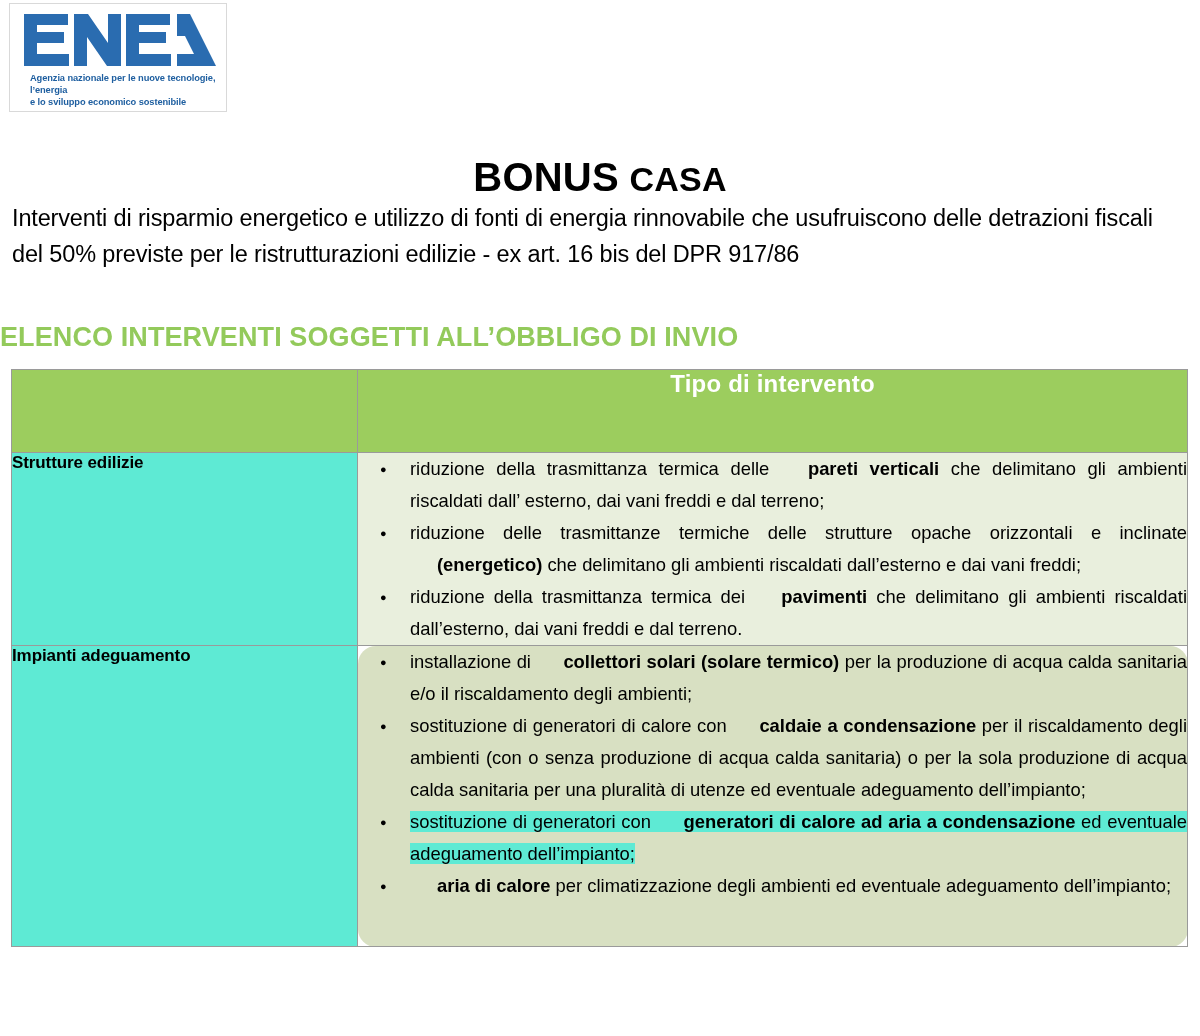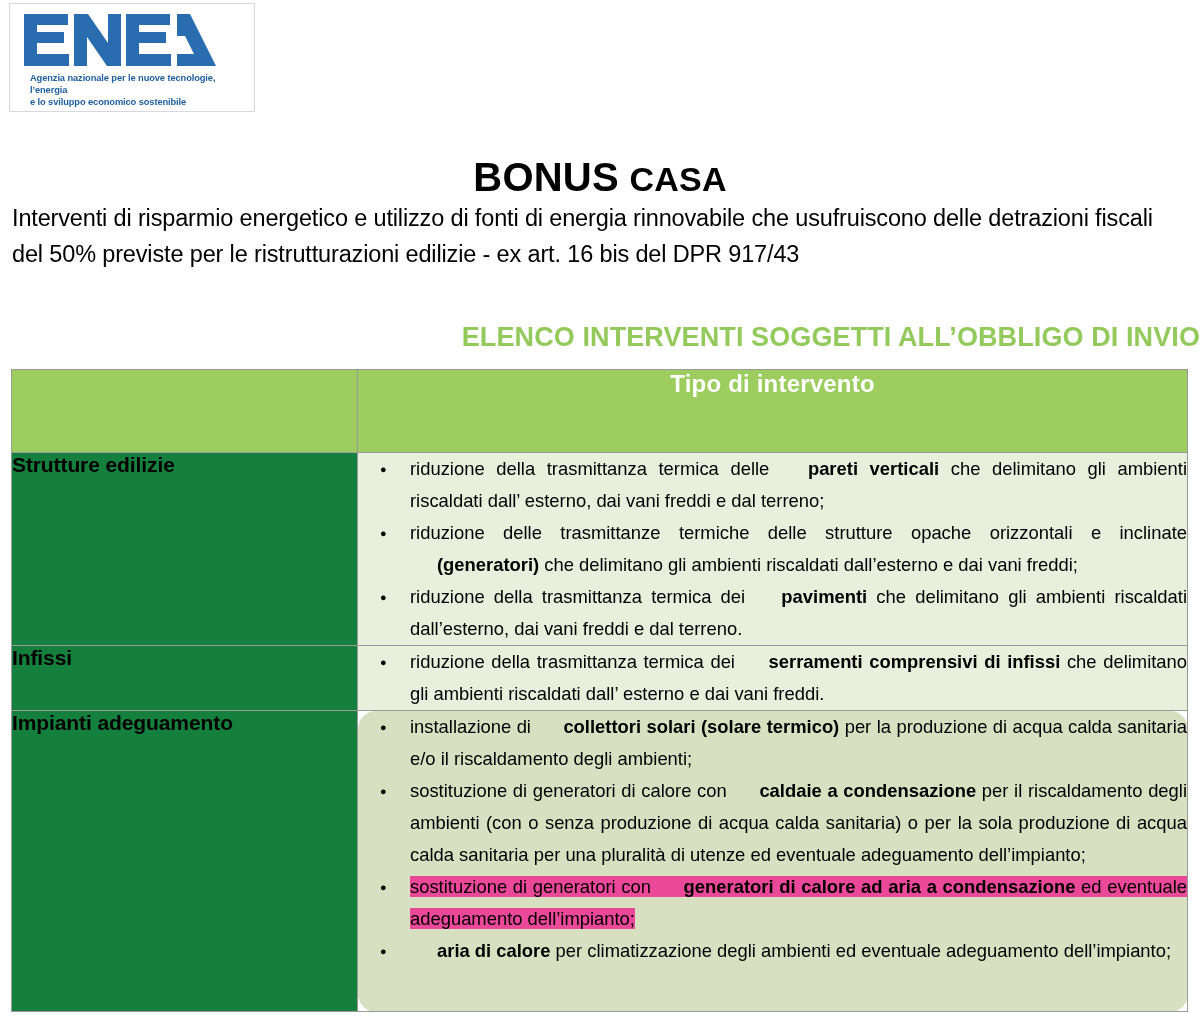--- a/index.html
+++ b/index.html
@@ -14,21 +14,21 @@
     font-family: "Liberation Sans", sans-serif;
     color: #000000;
     position: relative;
   }
 
   
   .logo-box {
     position: absolute;
     left: 9px;
     top: 3px;
-    width: 246px;
+    width: 218px;
     height: 109px;
     border: 1px solid #d9d9d9;
     background: #ffffff;
     box-sizing: border-box;
     overflow: hidden;
   }
   .logo-mark {
     position: absolute;
     left: 12px;
     top: 6px;
@@ -72,21 +72,21 @@
     line-height: 36px;
     text-align: left;
     letter-spacing: -0.15px;
   }
 
   .section-heading {
     position: absolute;
     left: 0;
     top: 322px;
     width: 1200px;
-    text-align: right;
+    text-align: left;
     font-size: 27px;
     font-weight: bold;
     color: #93ca5b;
     letter-spacing: 0.1px;
   }
 
   
   .itable {
     position: absolute;
     left: 11px;
@@ -112,22 +112,22 @@
     height: 82px;
     text-align: center;
     vertical-align: middle;
     color: #ffffff;
     font-size: 24px;
     font-weight: bold;
     letter-spacing: 0.2px;
   }
 
   .cat-cell {
-    background: #15803d;
-    font-size: 21px;
+    background: #5eead4;
+    font-size: 17px;
     font-weight: bold;
     padding: 11px 0 0 14px;
     letter-spacing: -0.1px;
   }
 
   .desc-cell {
     background: #e9efdd;
     padding: 9px 14px 10px 14px;
     font-size: 18.4px;
     line-height: 32px;
@@ -150,21 +150,21 @@
   ul.bullets > li::before {
     content: "\25CF";
     position: absolute;
     left: 22px;
     top: 0;
     font-size: 11px;
     line-height: 32px;
     color: #000;
   }
 
-  .hl { background: #ec4899; }
+  .hl { background: #5eead4; }
   b, strong { font-weight: bold; padding-left: 27px; }
 
   .row3-cat { height: 300px; }
 </style>
 </head>
 <body>
 
 <div class="logo-box">
   <svg class="logo-mark" viewBox="0 0 195 60" aria-hidden="true">
 
@@ -179,51 +179,43 @@
   <div class="logo-tagline">
     <div>Agenzia nazionale per le nuove tecnologie, l’energia</div>
     <div>e lo sviluppo economico sostenibile</div>
   </div>
 </div>
 
 <div class="doc-title">
   <span class="t-big">BONUS</span><span> </span><span class="t-small">CASA</span>
 </div>
 
-<div class="doc-subtitle">Interventi di risparmio energetico e utilizzo di fonti di energia rinnovabile che usufruiscono delle detrazioni fiscali del 50% previste per le ristrutturazioni edilizie - ex art. 16 bis del DPR 917/43</div>
+<div class="doc-subtitle">Interventi di risparmio energetico e utilizzo di fonti di energia rinnovabile che usufruiscono delle detrazioni fiscali del 50% previste per le ristrutturazioni edilizie - ex art. 16 bis del DPR 917/86</div>
 
 <div class="section-heading">ELENCO INTERVENTI SOGGETTI ALL’OBBLIGO DI INVIO</div>
 
 <table class="itable">
   <colgroup>
     <col class="col-cat">
     <col class="col-desc">
   </colgroup>
   <thead>
     <tr>
       <th class="hdr-empty"></th>
       <th class="hdr-title">Tipo di intervento</th>
     </tr>
   </thead>
   <tbody>
     <tr>
       <td class="cat-cell">Strutture edilizie</td>
       <td class="desc-cell">
         <ul class="bullets">
           <li>riduzione della trasmittanza termica delle <b>pareti verticali</b> che delimitano gli ambienti riscaldati dall’ esterno, dai vani freddi e dal terreno;</li>
-          <li>riduzione delle trasmittanze termiche delle strutture opache orizzontali e inclinate <b>(generatori)</b> che delimitano gli ambienti riscaldati dall’esterno e dai vani freddi;</li>
+          <li>riduzione delle trasmittanze termiche delle strutture opache orizzontali e inclinate <b>(energetico)</b> che delimitano gli ambienti riscaldati dall’esterno e dai vani freddi;</li>
           <li>riduzione della trasmittanza termica dei <b>pavimenti</b> che delimitano gli ambienti riscaldati dall’esterno, dai vani freddi e dal terreno.</li>
-        </ul>
-      </td>
-    </tr>
-    <tr>
-      <td class="cat-cell">Infissi</td>
-      <td class="desc-cell">
-        <ul class="bullets">
-          <li>riduzione della trasmittanza termica dei <b>serramenti comprensivi di infissi</b> che delimitano gli ambienti riscaldati dall’ esterno e dai vani freddi.</li>
         </ul>
       </td>
     </tr>
     <tr>
       <td class="cat-cell row3-cat">Impianti adeguamento</td>
       <td class="desc-cell shade-strong">
         <ul class="bullets">
           <li>installazione di <b>collettori solari (solare termico)</b> per la produzione di acqua calda sanitaria e/o il riscaldamento degli ambienti;</li>
           <li>sostituzione di generatori di calore con <b>caldaie a condensazione</b> per il riscaldamento degli ambienti (con o senza produzione di acqua calda sanitaria) o per la sola produzione di acqua calda sanitaria per una pluralità di utenze ed eventuale adeguamento dell’impianto;</li>
           <li><span class="hl">sostituzione di generatori con <b>generatori di calore ad aria a condensazione</b> ed eventuale adeguamento dell’impianto;</span></li>

